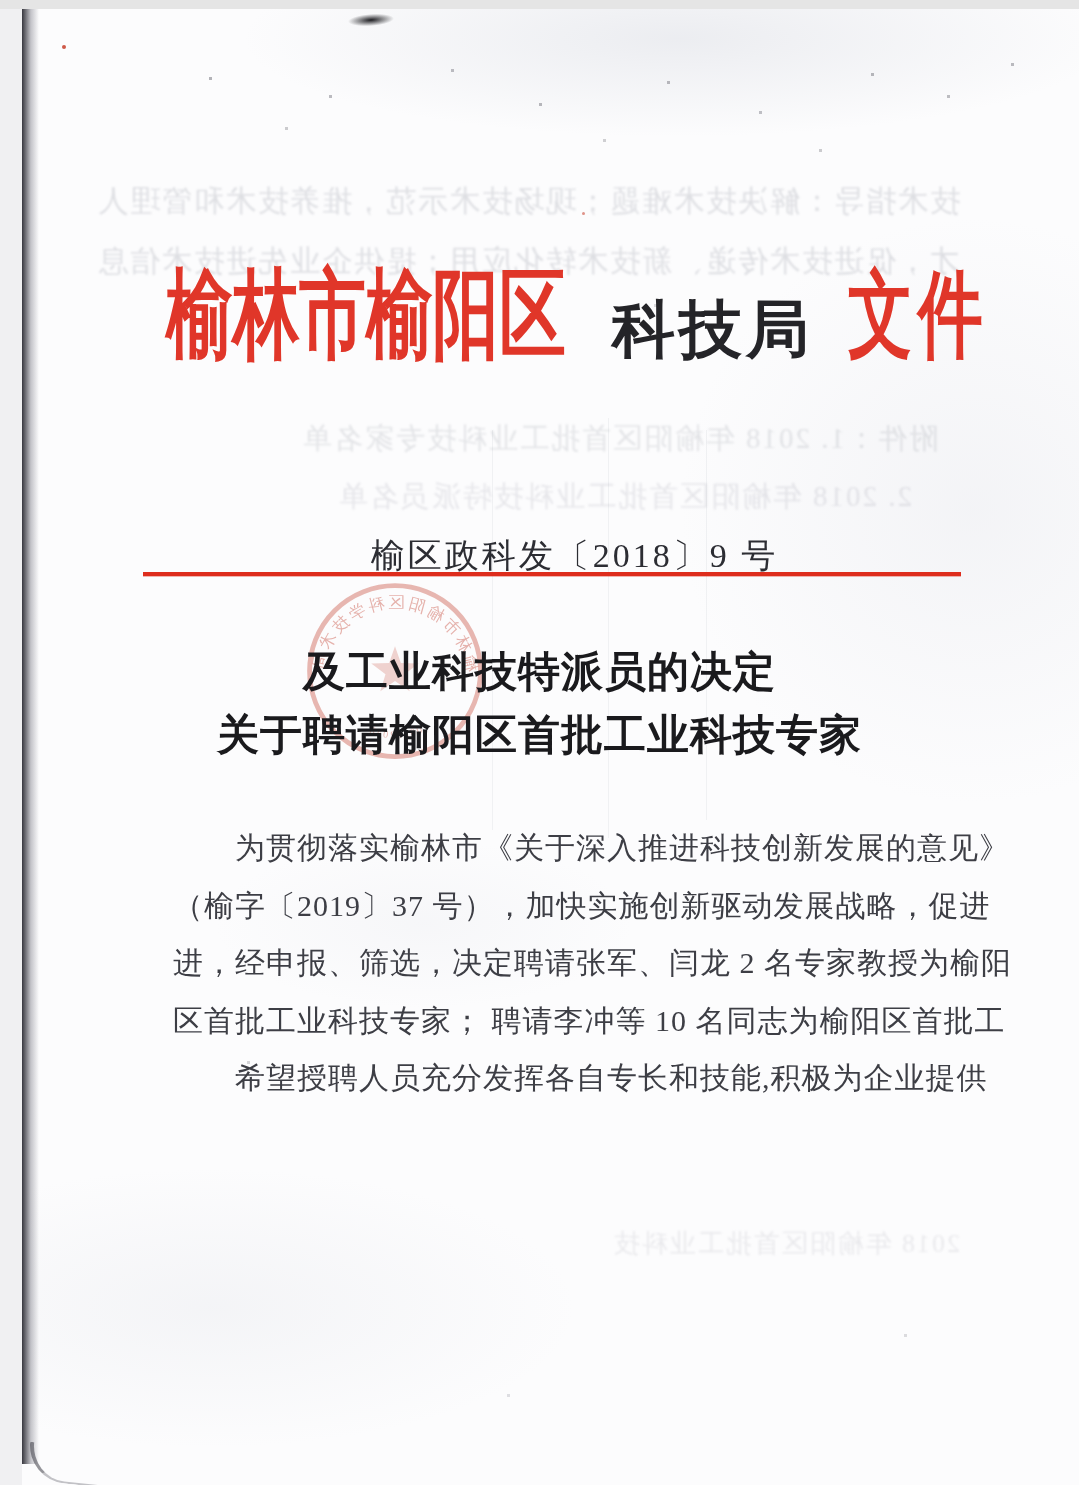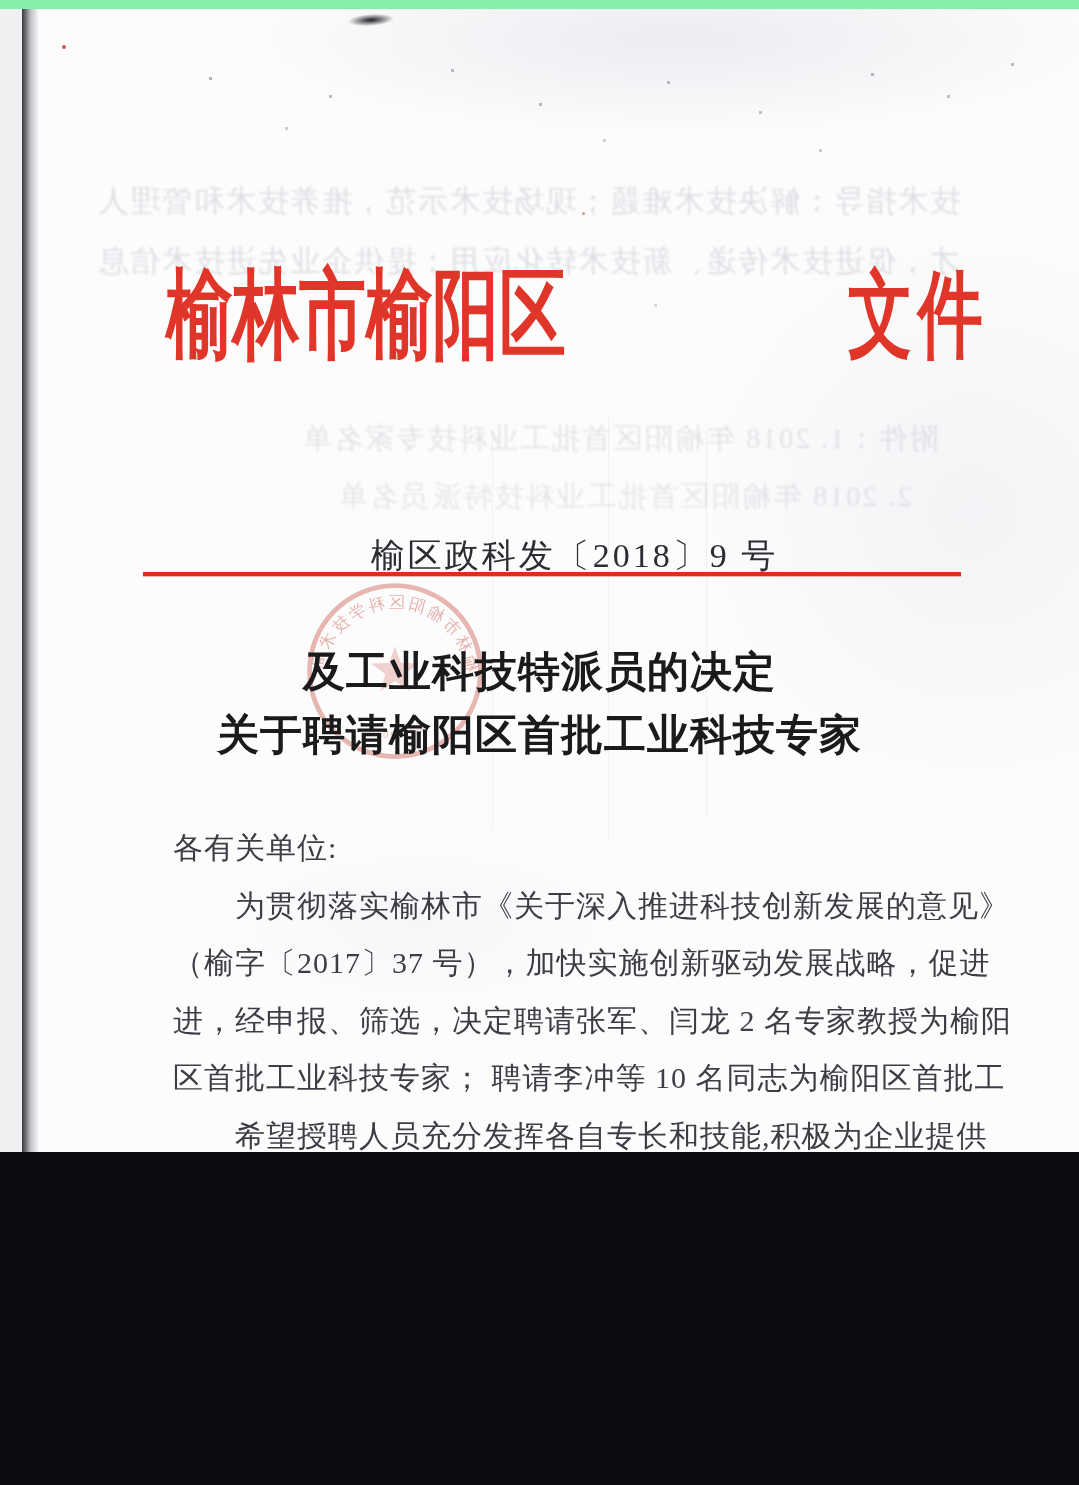--- a/index.html
+++ b/index.html
@@ -1,16 +1,16 @@
 <!DOCTYPE html>
 <html lang="zh"><head>
 <meta charset="utf-8">
 <style>
   html,body{margin:0;padding:0;background:#0d0d11;}
-  .scan{position:relative;width:1079px;height:1152px;background:#86efac;overflow:hidden;
+  .scan{position:relative;width:1079px;height:1485px;background:#e5e5e5;overflow:hidden;
         font-family:"Liberation Serif","DejaVu Serif",serif;}
   
   .bed-strip{position:absolute;left:0;top:9px;width:22px;height:1476px;background:#f0f0f2;}
   .page{position:absolute;left:22px;top:9px;width:1057px;height:1476px;background:#fcfcfd;
         background-image:
           radial-gradient(620px 140px at 62% 2%, rgba(198,202,212,.30), transparent 70%),
           radial-gradient(420px 420px at 90% 34%, rgba(203,206,216,.18), transparent 70%),
           radial-gradient(520px 200px at 18% 88%, rgba(200,204,214,.16), transparent 70%),
           radial-gradient(300px 120px at 38% 62%, rgba(205,208,218,.12), transparent 70%);}
   .edge-shadow{position:absolute;left:22px;top:9px;width:17px;height:1455px;
@@ -84,20 +84,21 @@
   <div class="ghost ghost-top-1">技术指导：解决技术难题；现场技术示范，推养技术和管理人</div>
   <div class="ghost ghost-top-2">才，促进技术传递、新技术转化应用；提供企业先进技术信息</div>
   <div class="ghost ghost-att-1">附件：1. 2018 年榆阳区首批工业科技专家名单</div>
   <div class="ghost ghost-att-2">2. 2018 年榆阳区首批工业科技特派员名单</div>
   <div class="ghost ghost-bottom">2018 年榆阳区首批工业科技</div>
   <div class="ghost-vline gv1"></div>
   <div class="ghost-vline gv2"></div>
   <div class="ghost-vline gv3"></div>
 
   <div class="head-red-left">榆林市榆阳区</div>
+  <div class="head-black">科技局</div>
   <div class="head-red-right">文件</div>
 
   <div class="doc-number">榆区政科发〔2018〕9 号</div>
   <div class="red-rule"></div>
 
   <svg class="seal" viewBox="0 0 200 200">
     <defs>
       <path id="sealArcTop" d="M 26 118 A 75 75 0 1 1 174 118" fill="none"></path>
       <path id="sealArcBottom" d="M 58 152 A 66 66 0 0 0 142 152" fill="none"></path>
     </defs>
@@ -111,21 +112,20 @@
     </text>
   </svg>
 
   <div class="title">
     <div>及工业科技特派员的决定</div>
     <div>关于聘请榆阳区首批工业科技专家</div>
   </div>
 
   <div class="body-block">
 
-  <div class="line">各有关单位:</div>
       <div class="line indent">为贯彻落实榆林市《关于深入推进科技创新发展的意见》</div>
-      <div class="line">（榆字〔2017〕37 号），加快实施创新驱动发展战略，促进</div>
+      <div class="line">（榆字〔2019〕37 号），加快实施创新驱动发展战略，促进</div>
       <div class="line">进，经申报、筛选，决定聘请张军、闫龙 2 名专家教授为榆阳</div>
       <div class="line">区首批工业科技专家； 聘请李冲等 10 名同志为榆阳区首批工</div>
       <div class="line indent">希望授聘人员充分发挥各自专长和技能,积极为企业提供</div>
     </div>
 
 </div>
 
 </body></html>

